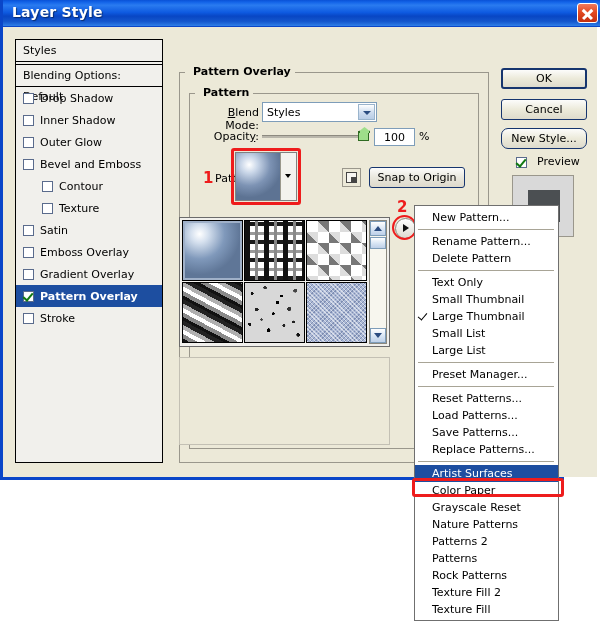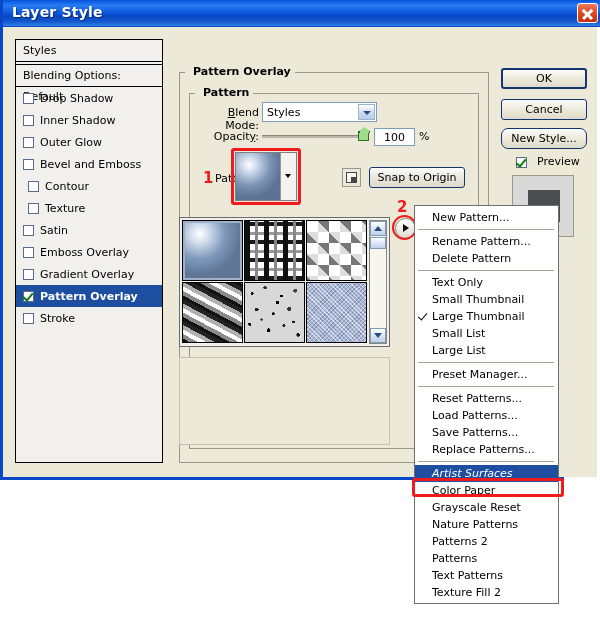--- a/index.html
+++ b/index.html
@@ -105,21 +105,21 @@
     box-sizing: border-box;
     height: 22px;
     line-height: 21px;
     padding-left: 7px;
     display: flex;
     align-items: center;
     background: #f1f0ec;
     font-size: 11px;
     cursor: pointer;
   }
-  .style-item.indent { padding-left: 12px; }
+  .style-item.indent { padding-left: 26px; }
   .style-item.selected {
     background: #1d4ea0;
     color: #ffffff;
     font-weight: bold;
   }
   .cb {
     width: 11px; height: 11px;
     box-sizing: border-box;
     border: 1px solid #5a6b8c;
     background: #ffffff;
@@ -576,21 +576,20 @@
     line-height: 17px;
     padding-left: 17px;
     font-size: 11px;
     color: #000;
     cursor: pointer;
     white-space: nowrap;
   }
   .mi.highlight {
     background: #1d4ea0;
     color: #ffffff;
-    font-style: italic;
   }
   .mi .tick {
     position: absolute;
     left: 5px; top: 3px;
     width: 4px; height: 8px;
     border: solid #000;
     border-width: 0 1.8px 1.8px 0;
     transform: rotate(40deg);
   }
   .msep {
@@ -772,16 +771,17 @@
     <div class="mi"><span>Load Patterns...</span></div>
     <div class="mi"><span>Save Patterns...</span></div>
     <div class="mi"><span>Replace Patterns...</span></div>
     <div class="msep"></div>
     <div class="mi highlight"><span>Artist Surfaces</span></div>
     <div class="mi"><span>Color Paper</span></div>
     <div class="mi"><span>Grayscale Reset</span></div>
     <div class="mi"><span>Nature Patterns</span></div>
     <div class="mi"><span>Patterns 2</span></div>
     <div class="mi"><span>Patterns</span></div>
-    <div class="mi"><span>Text Patterns</span></div>
+    <div class="mi"><span>Rock Patterns</span></div>
     <div class="mi"><span>Texture Fill 2</span></div>
+    <div class="mi"><span>Texture Fill</span></div>
   </div>
 <div id="menu-redbox"></div>
 
 </body></html>

